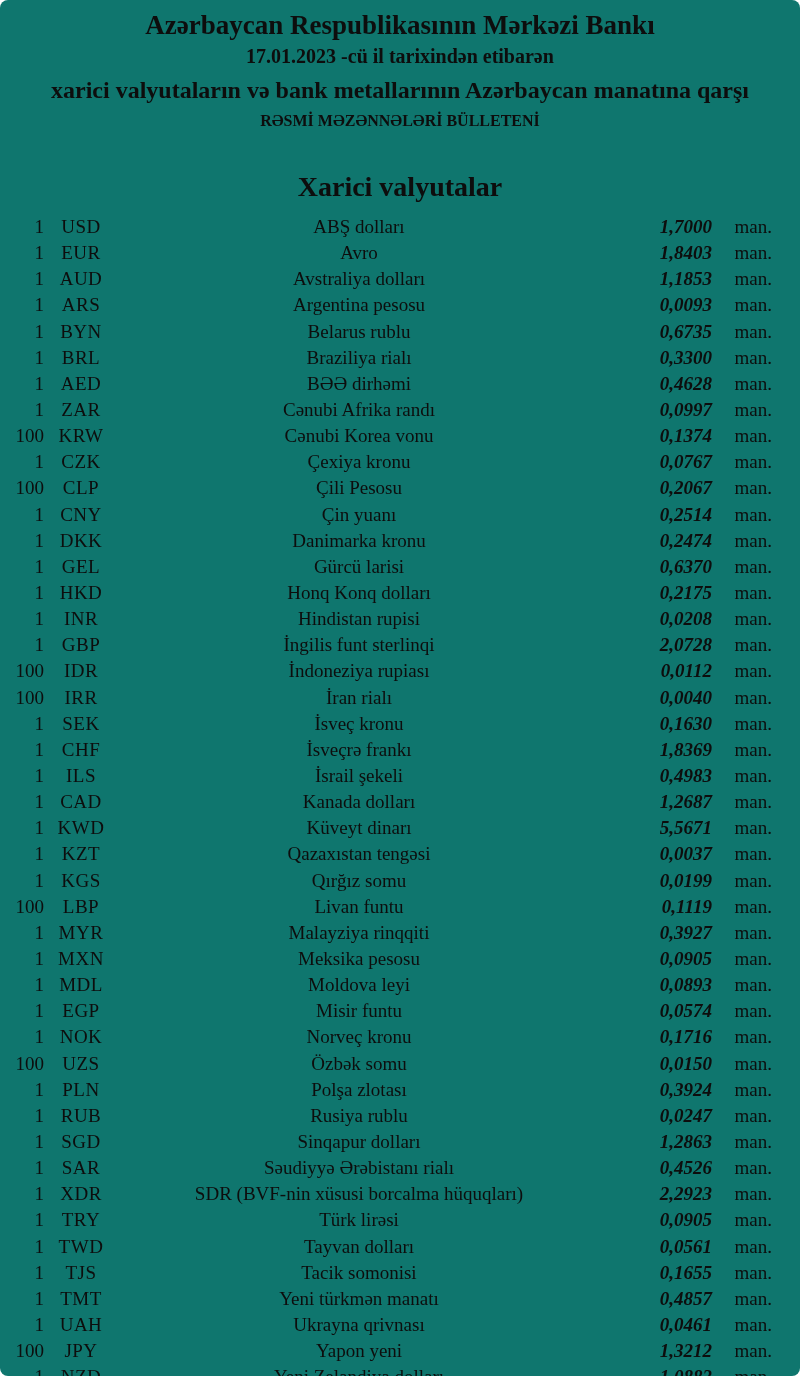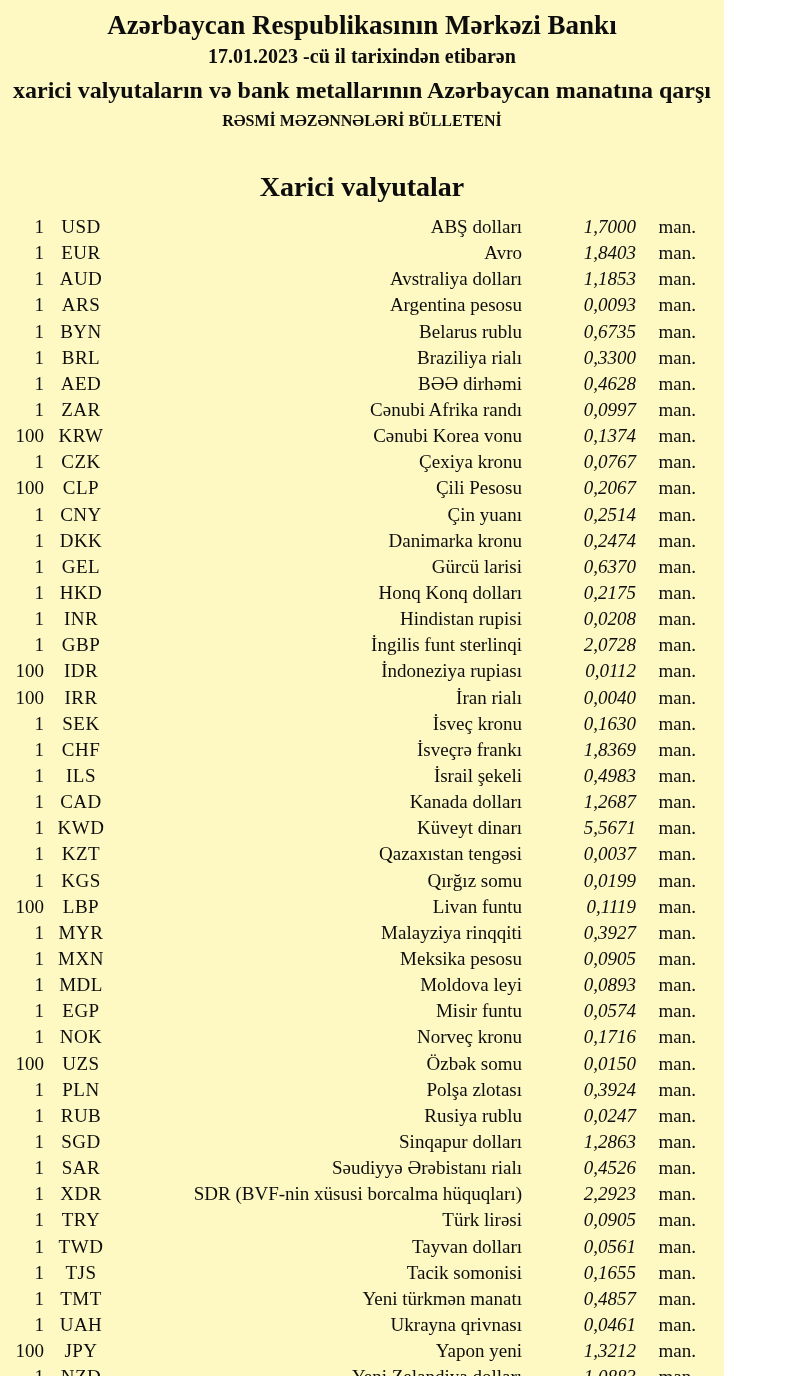--- a/index.html
+++ b/index.html
@@ -4,24 +4,25 @@
 <style>
   html, body {
     margin: 0;
     padding: 0;
     background: #ffffff;
     color: #0d0d0d;
     font-family: "Liberation Serif", "DejaVu Serif", serif;
   }
   .page {
     position: relative;
-    width: 724px;
+    width: 800px;
     height: 1376px;
     overflow: hidden;
-    background: #fef9c3;
+    background: #0f766e;
+    border-radius: 8px;
   }
   .doc-header {
     text-align: center;
   }
   .bank-name {
     margin: 0;
     padding-top: 9px;
     font-size: 27px;
     font-weight: bold;
     line-height: 1.2;
@@ -63,27 +64,27 @@
     font-size: 19px;
   }
   .qty {
     text-align: right;
   }
   .code {
     text-align: center;
     letter-spacing: 0.5px;
   }
   .name {
-    text-align: right;
+    text-align: center;
     padding-left: 2px;
     white-space: nowrap;
   }
   .rate {
     text-align: right;
-    font-weight: normal;
+    font-weight: bold;
     font-style: italic;
   }
   .unit {
     text-align: right;
     padding-right: 2px;
     padding-left: 20px;
   }
 </style>
 </head>
 <body>

